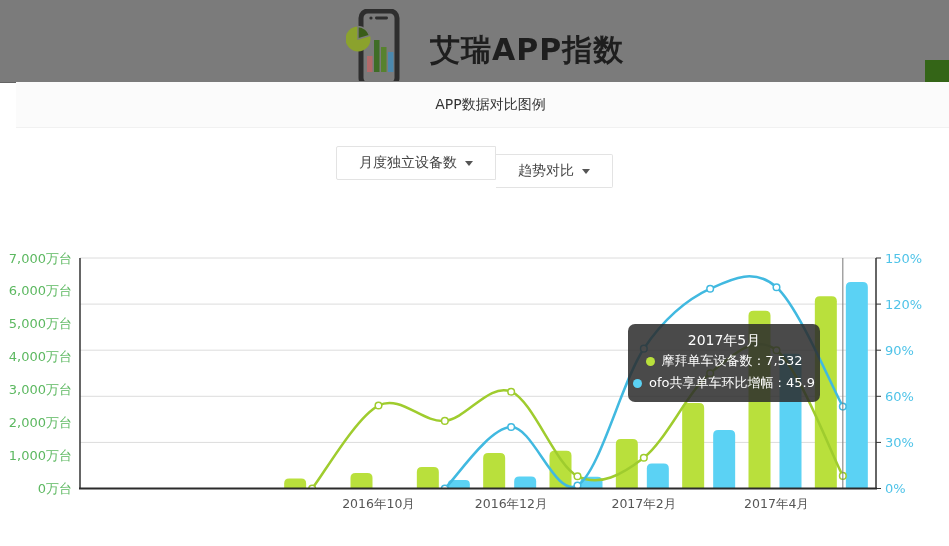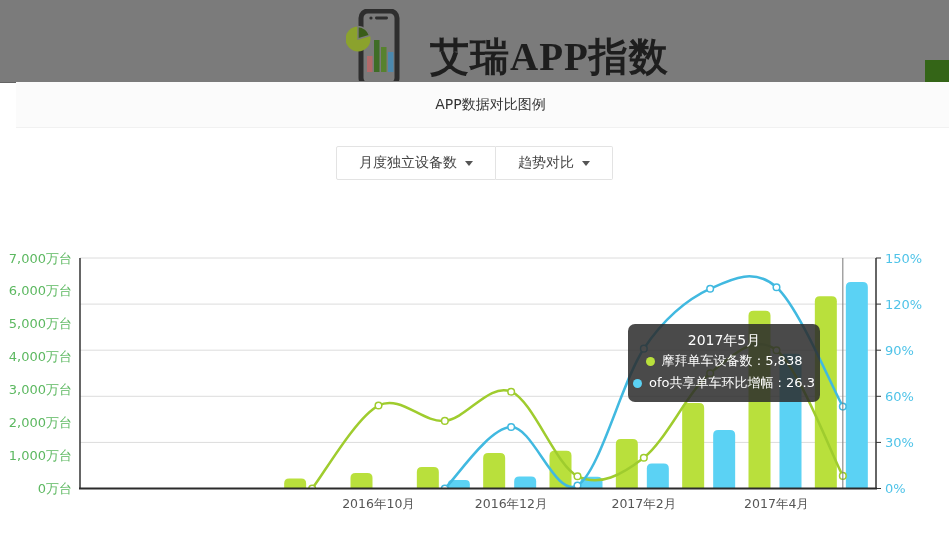--- a/index.html
+++ b/index.html
@@ -4,33 +4,33 @@
 <style>
   html,body{margin:0;padding:0;background:#fff;}
   body{
     width:949px;height:546px;position:relative;overflow:hidden;
     font-family:"DejaVu Sans","Liberation Sans",sans-serif;color:#333;
   }
   
   .banner{position:absolute;top:0;left:0;width:949px;height:82px;background:#7b7b7b;
           border-bottom:1px solid rgba(0,0,0,.18);}
   .logo{position:absolute;left:346px;top:9px;width:54px;height:72px;}
-  .page-title{position:absolute;left:430px;top:30px;font-size:39px;font-weight:700;color:#1e1e1e;letter-spacing:1px;font-family:Liberation Serif, serif;}
+  .page-title{position:absolute;left:430px;top:30px;font-size:30px;font-weight:700;color:#1e1e1e;letter-spacing:1px;}
   .corner-accent{position:absolute;right:0;top:60px;width:24px;height:22px;background:#346517;}
   
   .subheader{position:absolute;top:82px;left:16px;width:949px;height:45px;background:#fbfbfb;
              border-bottom:1px solid #f1f1f1;text-align:center;}
   .subheader span{line-height:45px;font-size:14px;color:#333;}
   
   .filter-bar{position:absolute;top:146px;left:0;width:949px;display:flex;justify-content:center;}
   .dd-btn{height:34px;background:#fff;border:1px solid #e3e3e3;font-size:14px;color:#444;
           padding:0 22px;display:flex;align-items:center;cursor:pointer;
           font-family:"DejaVu Sans","Liberation Sans",sans-serif;}
   .dd-btn:first-child{border-radius:2px 0 0 2px;}
-  .dd-btn + .dd-btn{border-left:none;border-radius:0 2px 2px 0;}
+  .dd-btn + .dd-btn{border-left:none;border-radius:0 2px 2px 0;margin-top:8px;}
   .caret{display:inline-block;width:0;height:0;margin-left:8px;
          border-left:4px solid transparent;border-right:4px solid transparent;border-top:5px solid #555;}
   
   #chart-svg{position:absolute;top:240px;left:0;}
   
   .tooltip{position:absolute;left:628px;top:324px;width:192px;z-index:5;
            background:rgba(44,44,44,.86);border-radius:7px;color:#fff;
            padding:6px 0 8px;box-sizing:border-box;pointer-events:none;}
   .tooltip-title{text-align:center;font-size:14px;line-height:20px;}
   .t-row{display:flex;align-items:center;justify-content:center;line-height:22px;
@@ -144,20 +144,20 @@
     <text x="511.16666666666663" y="267.5" text-anchor="middle" fill="#555" font-size="12.5">2016年12月</text>
     <text x="643.8333333333333" y="267.5" text-anchor="middle" fill="#555" font-size="12.5">2017年2月</text>
     <text x="776.5" y="267.5" text-anchor="middle" fill="#555" font-size="12.5">2017年4月</text>
   </svg>
 
 <div class="tooltip">
   <div class="tooltip-title">2017年5月</div>
   <div id="tooltip-rows">
       <div class="t-row">
         <span class="t-dot" style="background: rgb(185, 224, 60);"></span>
-        <span>摩拜单车设备数 : 5,838</span>
+        <span>摩拜单车设备数 : 7,532</span>
       </div>
       <div class="t-row">
         <span class="t-dot" style="background: rgb(91, 210, 244);"></span>
-        <span>ofo共享单车环比增幅 : 26.3</span>
+        <span>ofo共享单车环比增幅 : 45.9</span>
       </div>
     </div>
 </div>
 
 </body></html>

